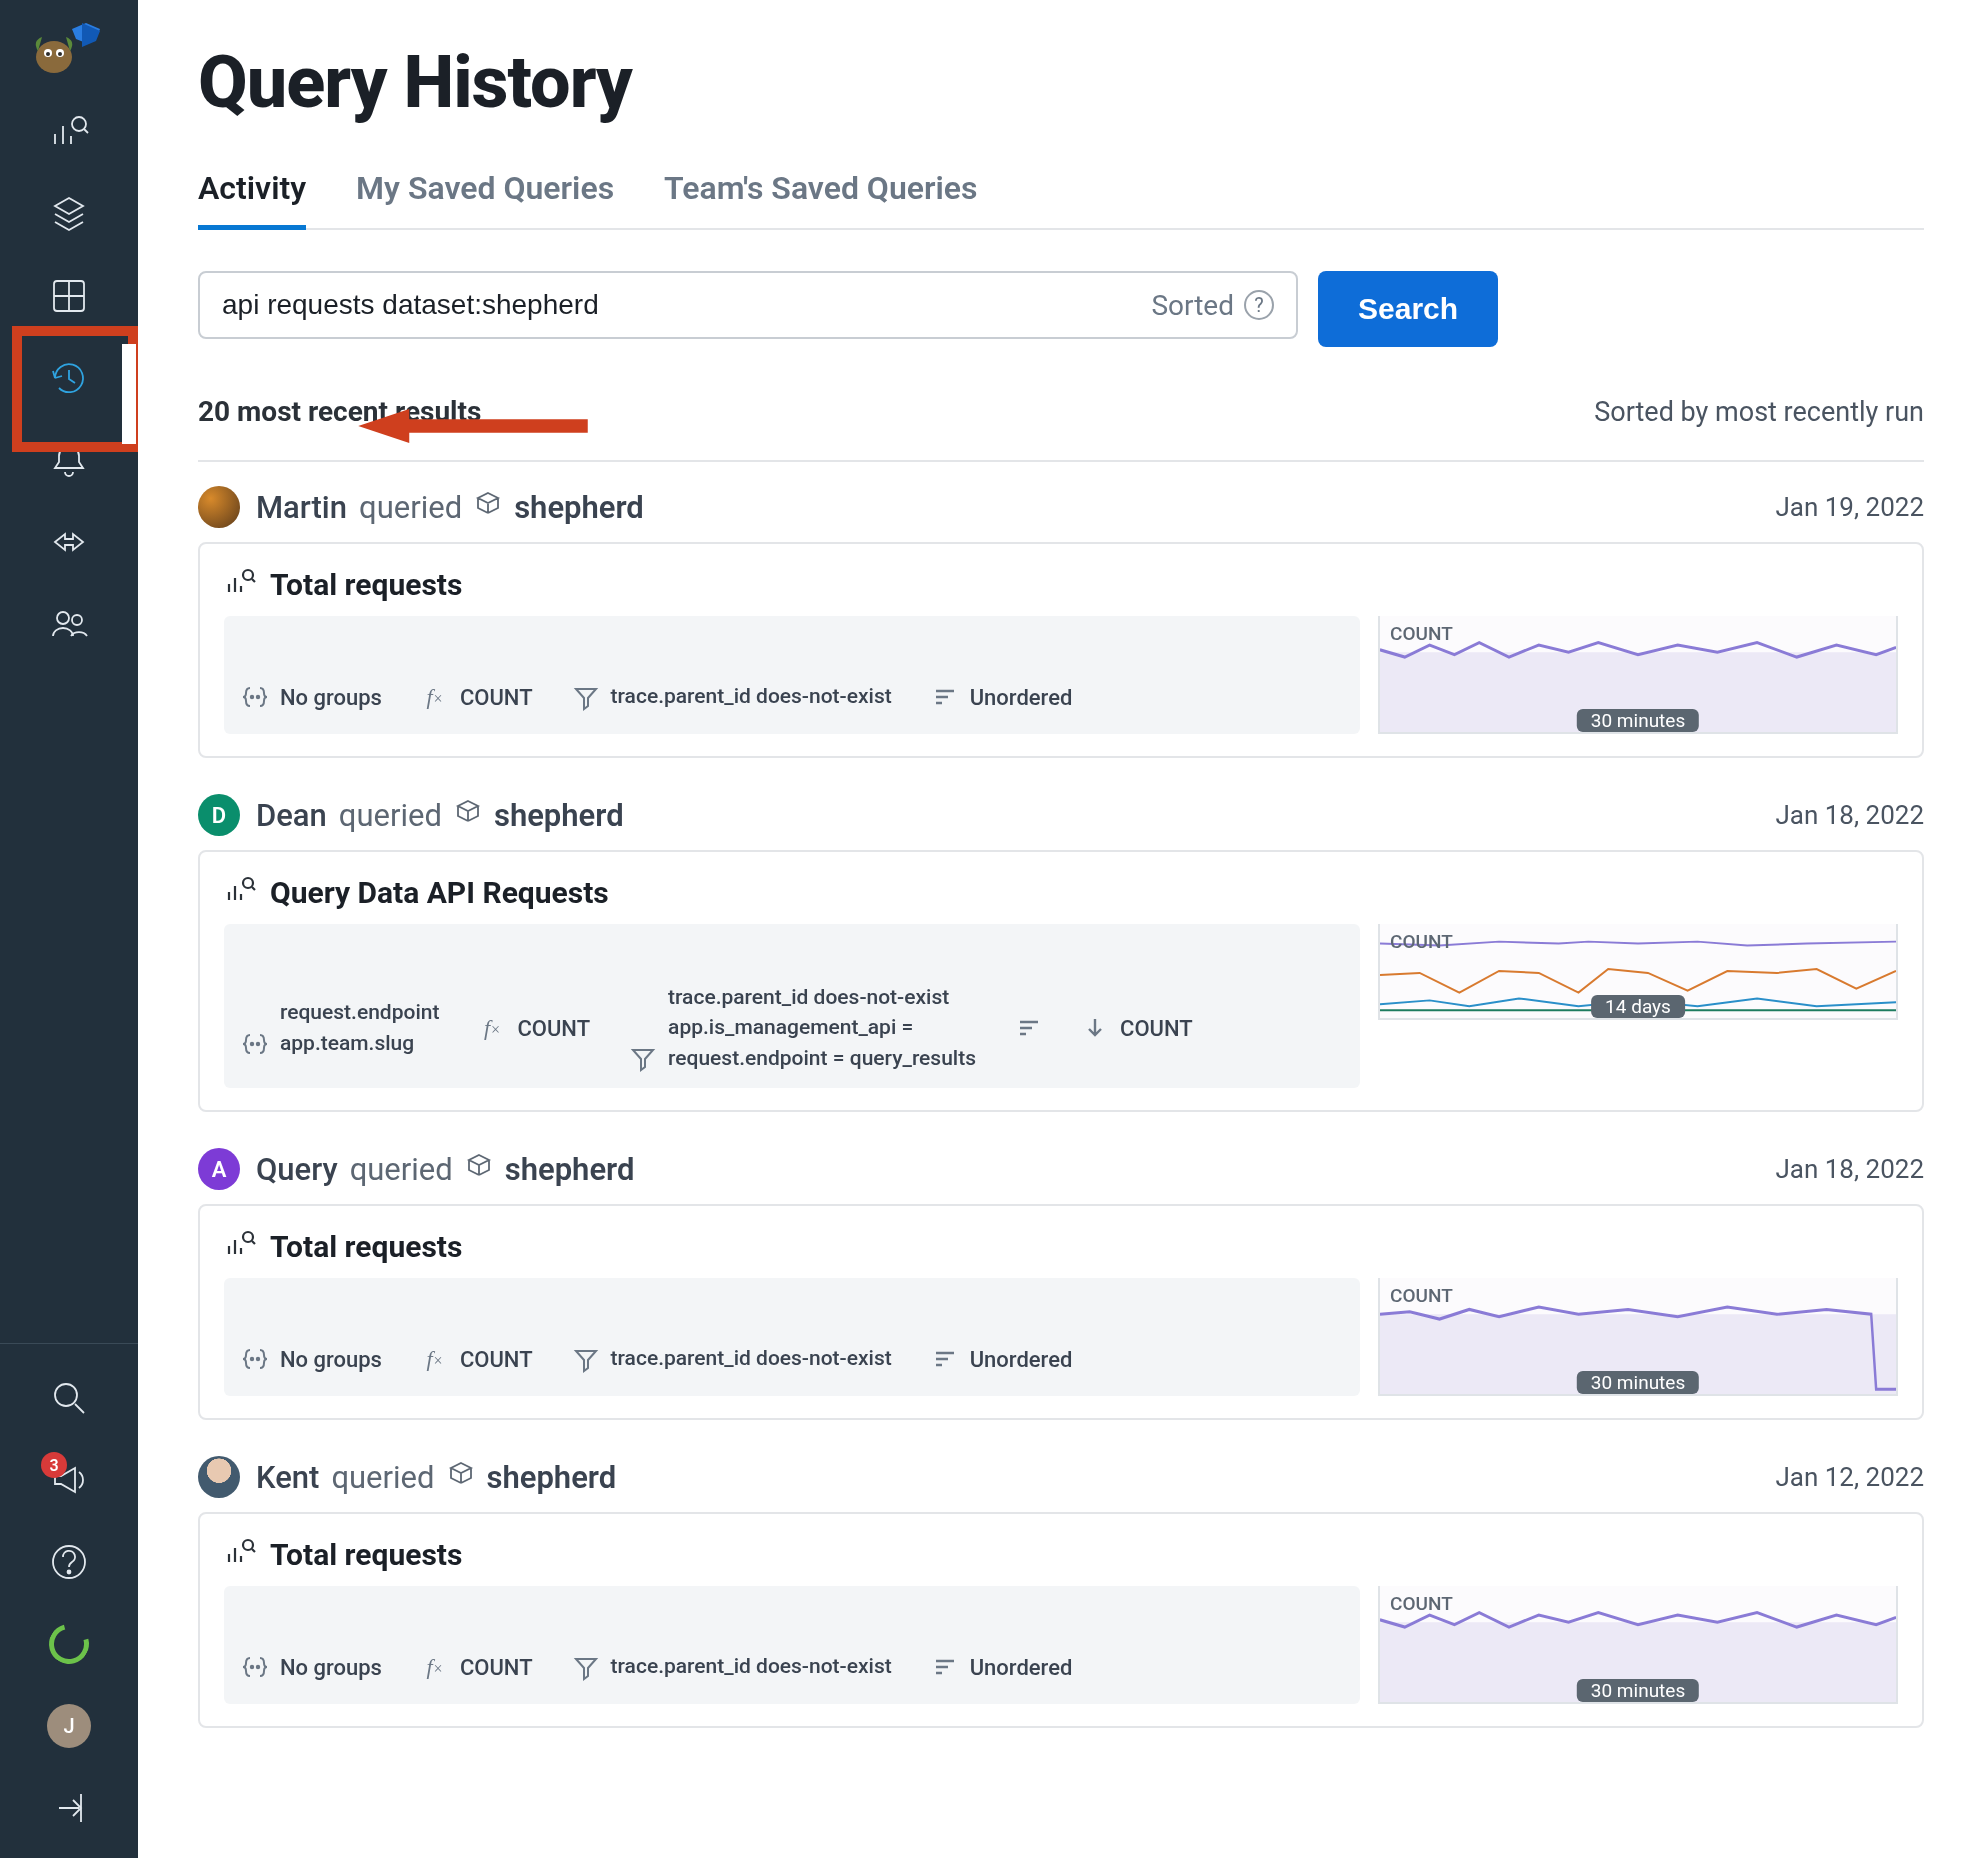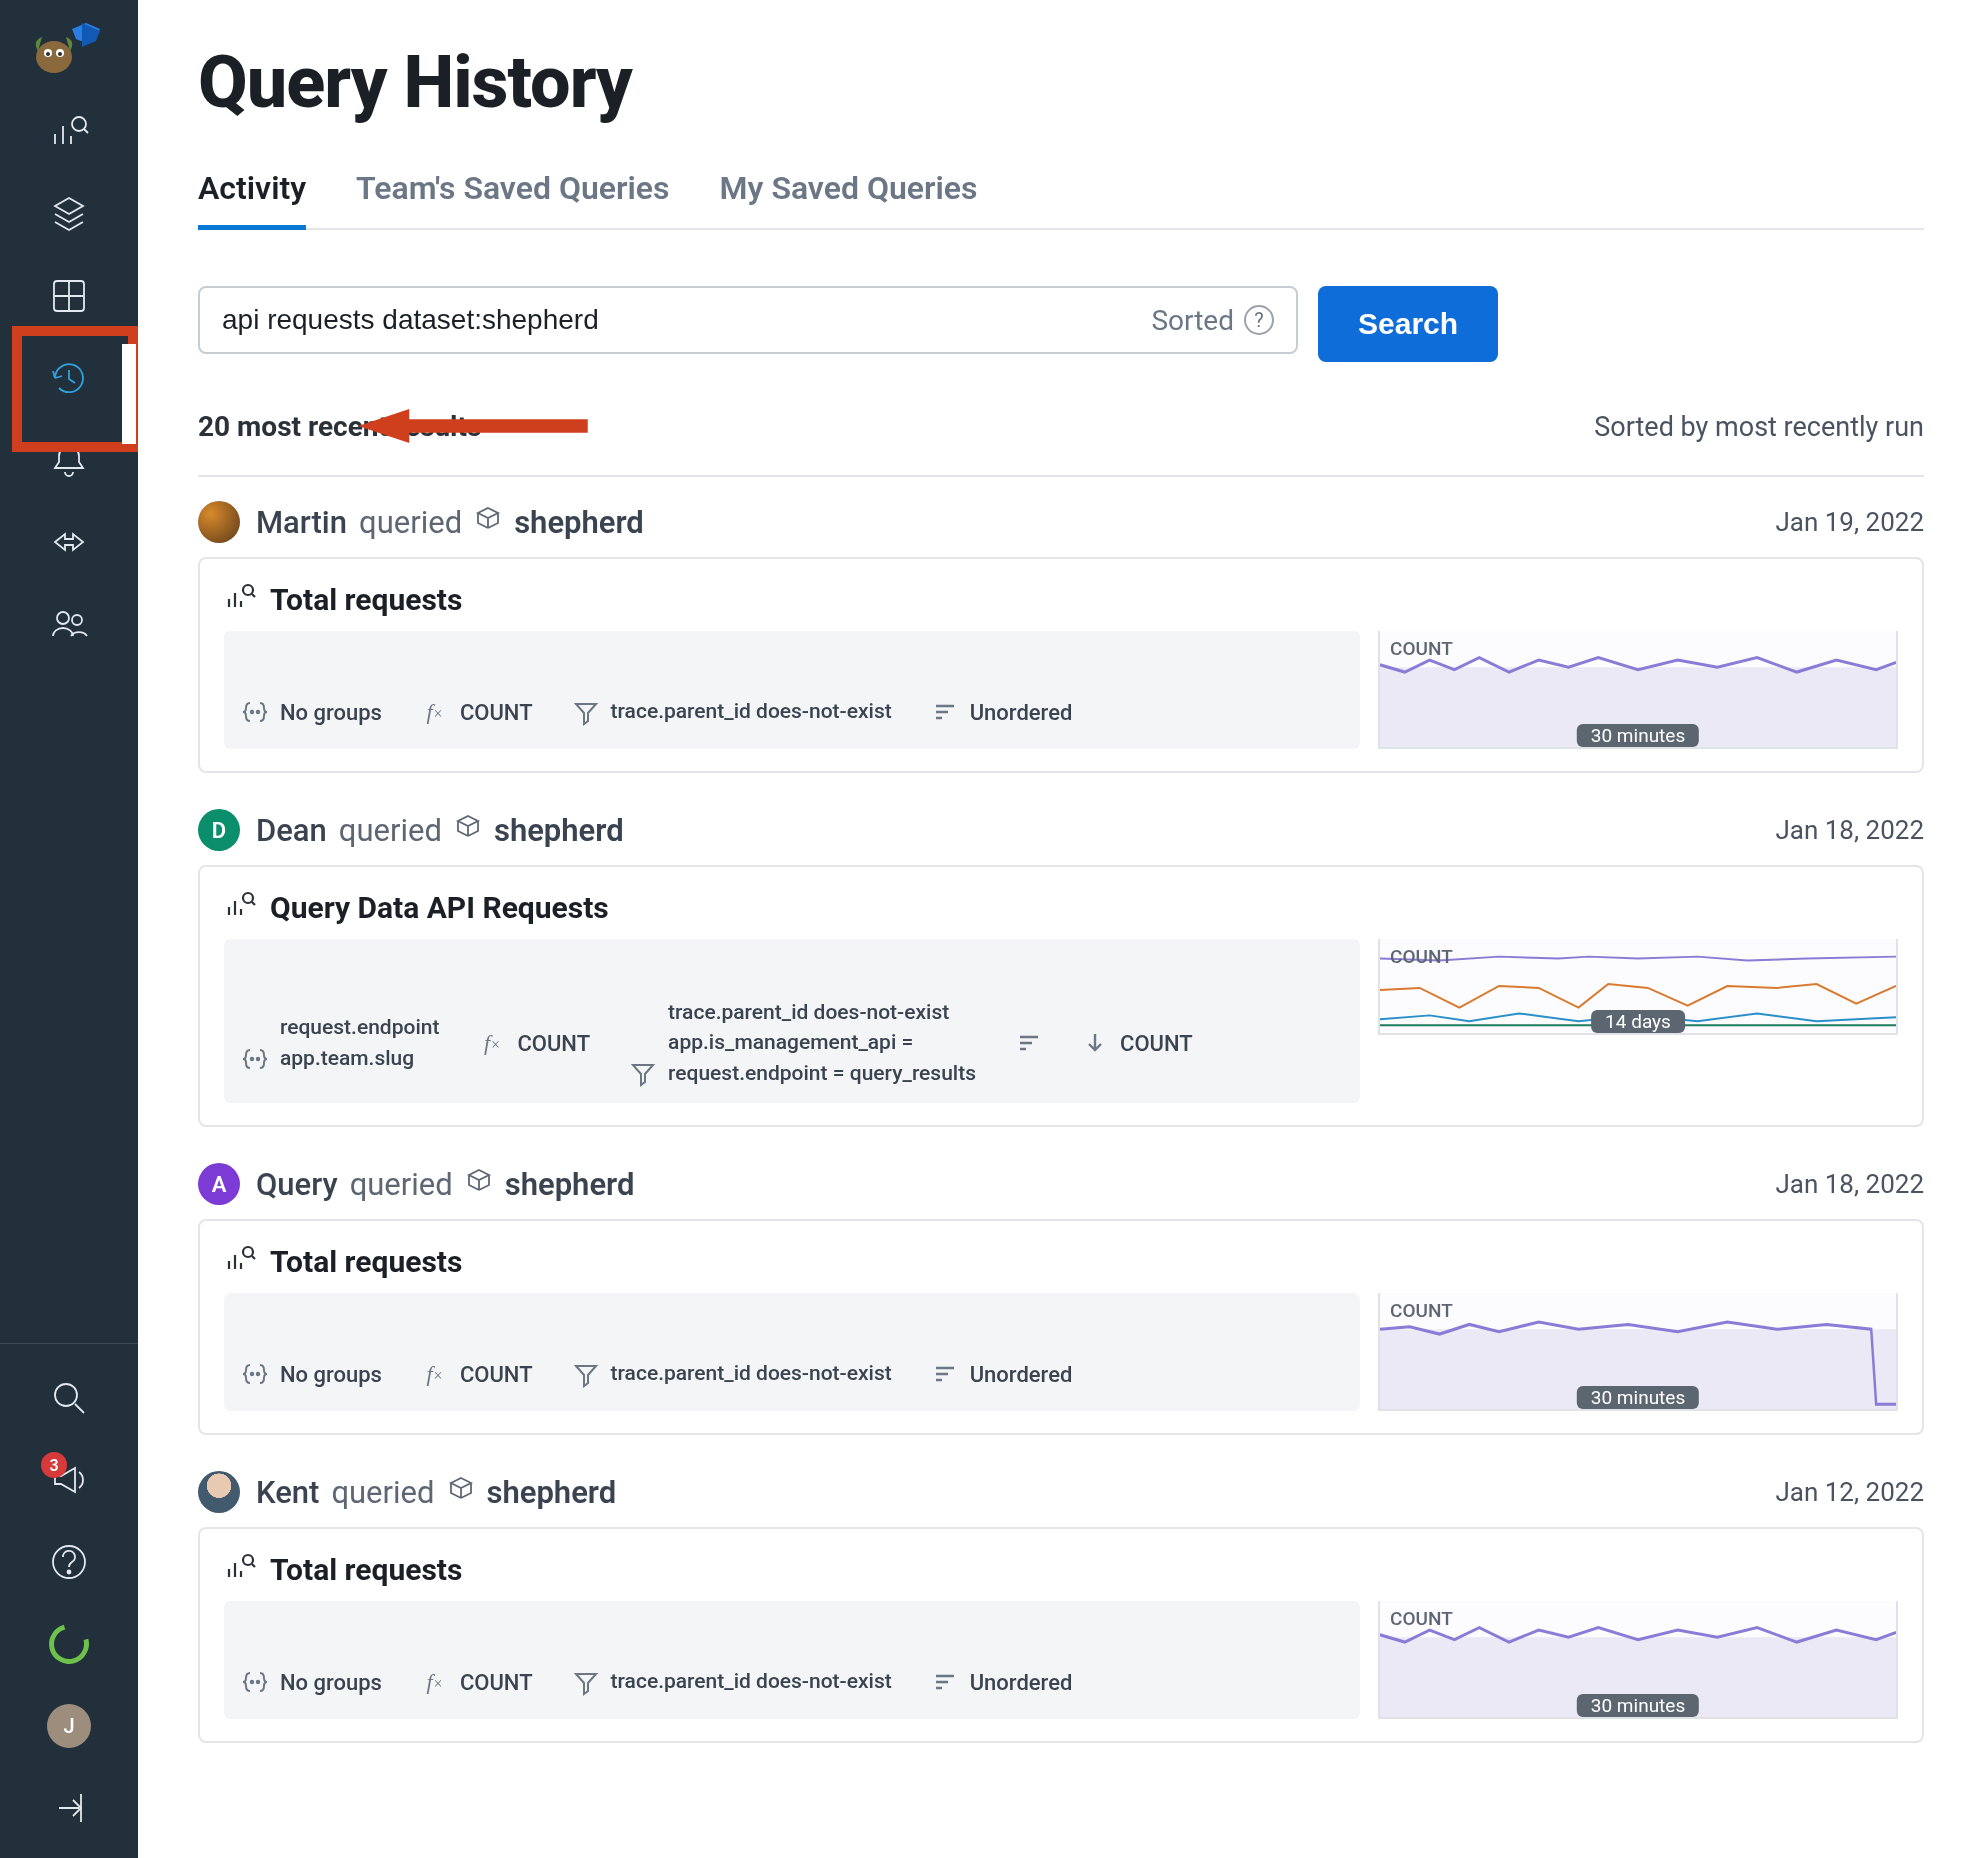--- a/index.html
+++ b/index.html
@@ -22,21 +22,21 @@
 .badge { position: absolute; top: -6px; left: -6px; width: 26px; height: 26px; border-radius: 50%; background: #d83a39; color: #fff; font-size: 16px; display:flex; align-items:center; justify-content:center; font-weight:600; }
 .avatar-side { width: 44px; height: 44px; border-radius: 50%; background: #9d8d7c; color:#fff; display:flex; align-items:center; justify-content:center; font-size:20px; font-weight:500; }
 .spinner { width: 40px; height: 40px; border-radius: 50%; border: 5px solid #6cc24a; border-top-color: transparent; transform:rotate(30deg); }
 
 
 .arrow { position: absolute; top: 409px; left: 200px; width: 270px; height: 34px; pointer-events:none; }
 
 
 .main { flex: 1; padding: 40px 60px 0 60px; position: relative; overflow:hidden; }
 .page-title { font-size: 72px; font-weight: 800; letter-spacing: -1px; margin-bottom: 44px; }
-.tabs { display: flex; gap: 50px; border-bottom: 2px solid #e3e5e8; margin-bottom: 56px; }
+.tabs { display: flex; gap: 50px; border-bottom: 2px solid #e3e5e8; margin-bottom: 41px; }
 .tab { font-size: 32px; font-weight: 600; color: #6b7785; padding-bottom: 18px; cursor: pointer; }
 .tab.active { color: #1b2027; border-bottom: 5px solid #0778d3; margin-bottom: -2px; }
 
 .search-row { display:flex; gap: 20px; margin-bottom: 48px; }
 .search-box { flex:1; max-width: 1100px; border: 2px solid #c8cdd3; border-radius: 8px; display:flex; align-items:center; padding: 0 22px; height: 68px; }
 .search-input { flex:1; border:none; outline:none; font-size: 28px; color:#1b2027; background:transparent; }
 .clear-btn { font-size: 28px; color:#6b7785; display:flex; align-items:center; gap:10px; cursor:pointer; }
 .clear-btn .q { width:30px; height:30px; border:2px solid #9aa2ab; border-radius:50%; display:flex; align-items:center; justify-content:center; font-size:20px; }
 .search-btn { height: 76px; padding: 0 40px; background:#0e6dd8; color:#fff; border:none; border-radius:8px; font-size:30px; font-weight:600; cursor:pointer; }
 
@@ -181,22 +181,22 @@
 
   <div class="main">
     <svg class="arrow" viewBox="0 0 270 40">
         <polygon points="0,20 60,0 60,12 270,12 270,28 60,28 60,40" fill="#cf3f1e"></polygon>
       </svg>
 
     <h1 class="page-title">Query History</h1>
 
     <div class="tabs">
       <div class="tab active">Activity</div>
+      <div class="tab">My Saved Queries</div>
       <div class="tab">Team's Saved Queries</div>
-      <div class="tab">My Saved Queries</div>
     </div>
 
     <div class="search-row">
       <div class="search-box">
         <input class="search-input" value="api requests dataset:shepherd" style="">
         <div class="clear-btn">
           <span>Sorted</span>
           <span class="q">?</span>
         </div>
       </div>

